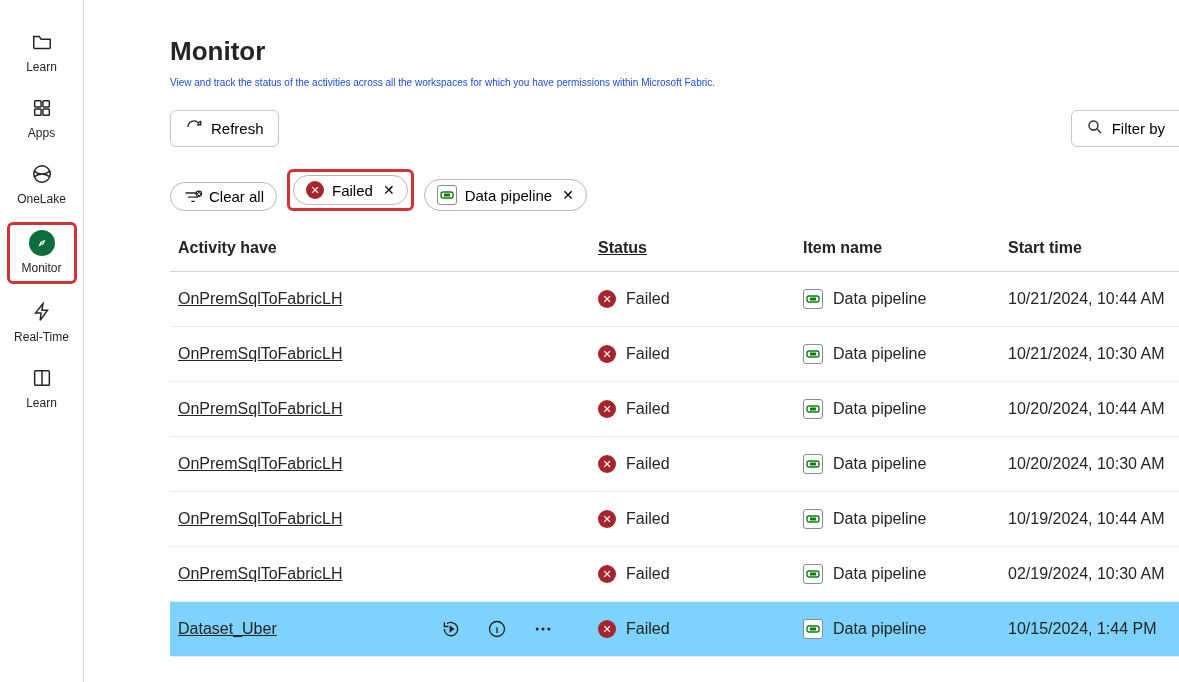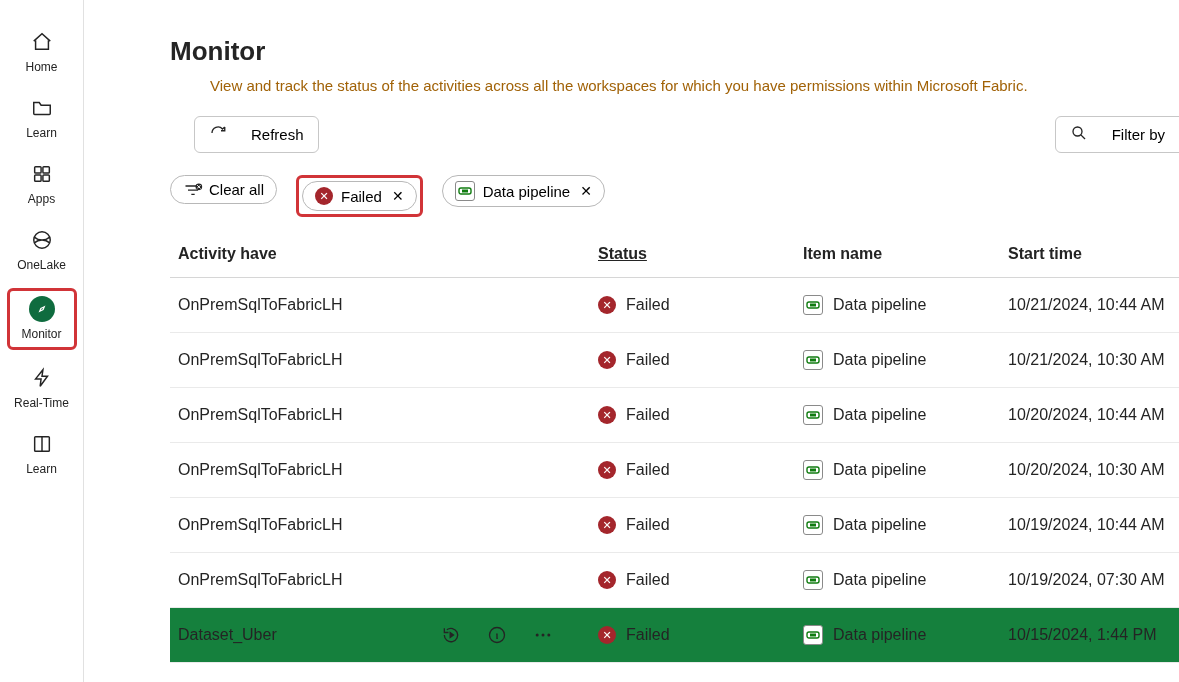--- a/index.html
+++ b/index.html
@@ -60,55 +60,53 @@
     flex: 1;
     padding: 36px 0 0 86px;
     overflow: hidden;
   }
   .page-title {
     font-size: 26px;
     font-weight: 600;
     margin-bottom: 10px;
   }
   .page-subtitle {
-    font-size: 15px;
-    color: #a16207;
+    font-size: 10px;
+    color: #1d4ed8;
     margin-bottom: 22px;
-    margin-left: 40px;
   }
 
   .toolbar-row {
     display: flex;
     align-items: center;
     gap: 10px;
     margin-bottom: 22px;
   }
   .btn {
     display: inline-flex;
     align-items: center;
-    gap: 24px;
+    gap: 8px;
     border: 1px solid #c7c7c7;
     background: #fff;
     padding: 7px 14px;
     border-radius: 6px;
     font-size: 15px;
     cursor: pointer;
-    margin-left: 24px;
   }
   .btn.filter-btn {
     position: absolute;
     right: -1px;
     border-radius: 6px 0 0 6px;
   }
   .toolbar-wrap { position: relative; width: 100%; }
 
   .chip-row {
     display: flex;
-    align-items: flex-start;
-    gap: 19px;
+    align-items: flex-end;
+    gap: 10px;
     margin-bottom: 18px;
   }
   .chip {
     display: inline-flex;
     align-items: center;
     gap: 8px;
     border: 1px solid #b8b8b8;
     background: #fff;
     padding: 5px 12px;
     border-radius: 18px;
@@ -152,29 +150,30 @@
     font-size: 16px;
     padding: 10px 8px 14px;
     border-bottom: 1px solid #d6d6d6;
   }
   .tbl td {
     padding: 16px 8px;
     border-bottom: 1px solid #eaeaea;
     font-size: 16px;
     white-space: nowrap;
   }
-  .tbl tr.selected td { background: #15803d; }
+  .tbl tr.selected td { background: #7dd3fc; }
   .col-activity { width: 420px; }
   .col-status   { width: 205px; text-decoration: underline; }
   .col-type     { width: 205px; }
   .col-time     { width: auto; }
 
   .activity-cell {
     display: flex; align-items: center; justify-content: space-between;
     padding-right: 28px;
+    text-decoration: underline;
   }
   .row-actions {
     display: flex; gap: 24px; align-items: center;
     visibility: hidden;
   }
   tr.selected .row-actions { visibility: visible; }
   .iconbtn {
     width: 22px; height: 22px;
     display: inline-flex; align-items: center; justify-content: center;
     cursor: pointer;
@@ -186,29 +185,20 @@
   .clear-icon {
     position: relative; width:18px; height:14px;
   }
   .clear-icon svg{display:block;}
 </style>
 </head>
 <body>
 
 <nav class="nav">
 
-  <div class="nav-item">
-    <span class="icon-slot">
-      <svg width="22" height="22" viewBox="0 0 24 24" fill="none" stroke="#242424" stroke-width="1.6">
-          <path d="M3 11 12 3l9 8"></path>
-          <path d="M5 10v10h14V10"></path>
-        </svg>
-    </span>
-    <span class="label">Home</span>
-  </div>
 
 
   <div class="nav-item">
     <span class="icon-slot">
       <svg width="22" height="22" viewBox="0 0 24 24" fill="none" stroke="#242424" stroke-width="1.6">
           <path d="M3 6h6l2 3h10v9a1 1 0 0 1-1 1H4a1 1 0 0 1-1-1V6z"></path>
         </svg>
     </span>
     <span class="label">Learn</span>
   </div>
@@ -610,21 +600,21 @@
     <div class="type-cell">
       <span class="pipeline-icon">
         <svg width="14" height="10" viewBox="0 0 14 10">
                   <rect x="1" y="2" width="12" height="6" rx="2" fill="none" stroke="#107c10" stroke-width="1.4"></rect>
                   <rect x="4" y="3.5" width="6" height="3" fill="#107c10"></rect>
                 </svg>
       </span>
       <span>Data pipeline</span>
     </div>
           </td>
-          <td>10/19/2024, 07:30 AM</td>
+          <td>02/19/2024, 10:30 AM</td>
         </tr>
         <tr class="selected">
           <td>
     <div class="activity-cell">
       <span>Dataset_Uber</span>
       <span class="row-actions">
         <span class="iconbtn">
           <svg width="20" height="20" viewBox="0 0 24 24" fill="none" stroke="#242424" stroke-width="1.6">
                     <path d="M4 12a8 8 0 1 0 3-6.2"></path>
                     <path d="M4 4v5h5"></path>

